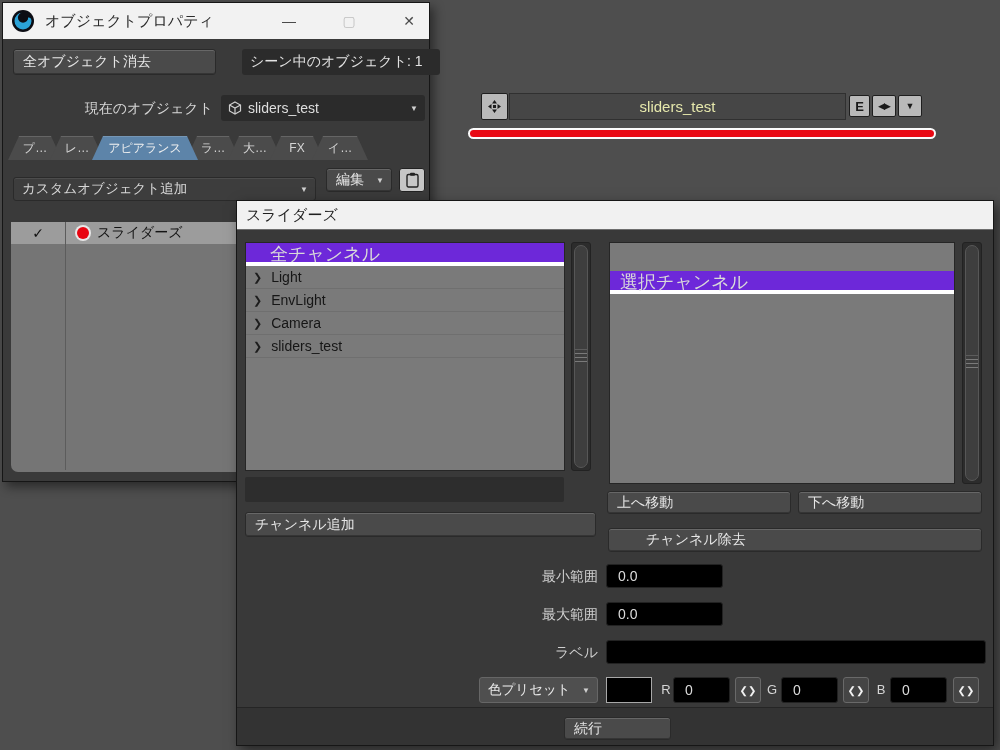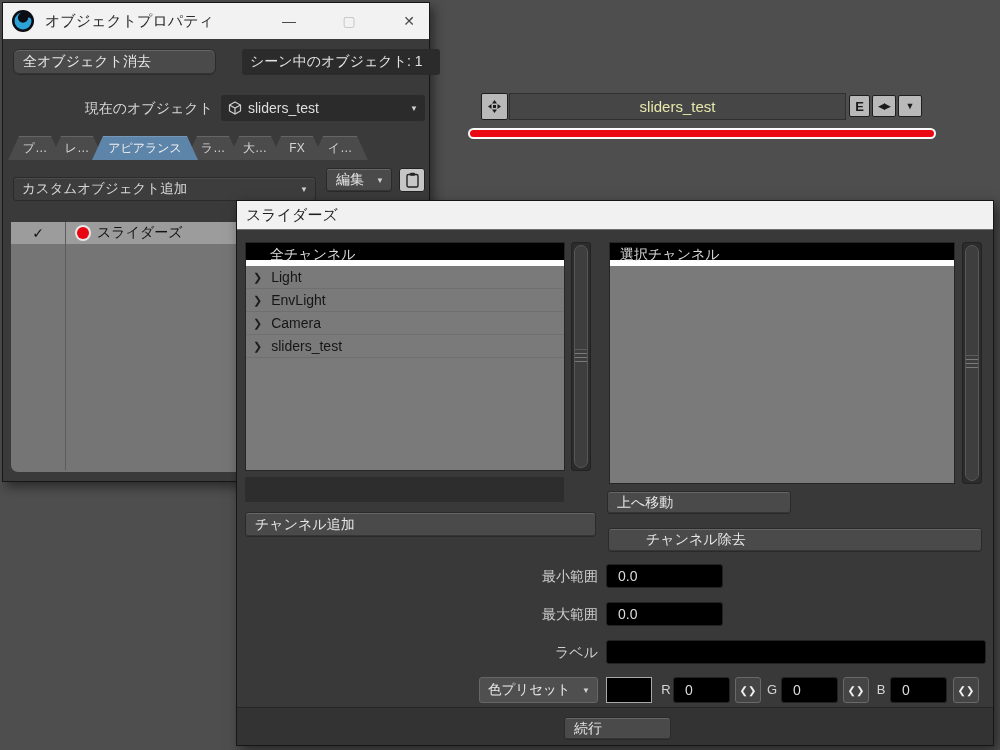--- a/index.html
+++ b/index.html
@@ -24,21 +24,21 @@
   
   #obj-panel { left:2px; top:2px; width:428px; height:480px; background:#3a3a3a;
                border:1px solid #161616; box-shadow:4px 5px 10px rgba(0,0,0,.45); }
   #obj-titlebar { height:36px; background:#f2f2f2; display:flex; align-items:center; padding:0 12px 0 8px; }
   #obj-logo { width:24px; height:24px; }
   #obj-title { margin-left:10px; font-size:15px; color:#2b2b2b; }
   .win-ctrls { margin-left:auto; display:flex; gap:44px; }
   .win-ctrl { width:16px; text-align:center; font-size:14px; color:#4a4a4a; }
   .win-ctrl.max { color:#bfbfbf; }
 
-  #btn-clear-all { left:10px; top:46px; width:203px; height:26px;border-radius:6px; }
+  #btn-clear-all { left:10px; top:46px; width:203px; height:26px; }
   #scene-count { left:222px; top:46px; width:198px; height:26px; background:#2b2b2b; border-radius:3px;
                  color:#e3e3e3; font-size:14px; display:flex; align-items:center; padding-left:8px;margin-left:17px; }
   #cur-obj-label { left:0; top:92px; width:210px; height:26px; line-height:26px; text-align:right;
                    color:#d6d6d6; font-size:14px; }
   #cur-obj-dd { left:218px; top:92px; width:204px; height:26px; background:#2b2b2b; border-radius:3px;
                 display:flex; align-items:center; color:#dedede; font-size:14px; }
   #cur-obj-dd .cube { margin:0 6px 0 7px; display:flex; }
 
   #tabs { left:5px; top:133px; height:24px; display:flex; }
   .tab { height:24px; margin-right:-12px; clip-path:polygon(11px 0, calc(100% - 11px) 0, 100% 100%, 0 100%);
@@ -79,26 +79,26 @@
   #sw-track { left:468px; top:128px; width:468px; height:11px; background:#e90813; border:2px solid #fafafa;
               border-radius:8px; }
 
   
   #dlg { left:236px; top:200px; width:758px; height:546px; background:#393939; border:1px solid #161616;
          box-shadow:4px 5px 12px rgba(0,0,0,.5); }
   #dlg-titlebar { height:29px; background:#f1f1f1; display:flex; align-items:center; padding-left:9px;
                   font-size:15px; color:#1f1f1f; border-bottom:1px solid #6e6e6e; }
 
   .chan-list { border:1px solid #262626; background:#7a7a7a; }
-  .chan-list .lhdr { height:23px; background:#000000; border-bottom:6px solid #ffffff; color:#d9d9d9;
-                     font-size:14px; line-height:22px; }
+  .chan-list .lhdr { height:23px; background:#6d28d9; border-bottom:4px solid #ffffff; color:#d9d9d9;
+                     font-size:18px; line-height:22px; }
   #all-list { left:8px; top:41px; width:320px; height:229px; }
   #all-list .lhdr { padding-left:24px; }
   #sel-list { left:372px; top:41px; width:346px; height:242px; }
-  #sel-list .lhdr { padding-left:10px; }
+  #sel-list .lhdr { padding-left:10px;margin-top:28px; }
   .chan-item { height:23px; border-bottom:1px solid #6f6f6f; display:flex; align-items:center;
                color:#161616; font-size:14px; }
   .chan-item .arr { margin:0 9px 0 7px; font-size:11px; font-weight:bold; color:#1d1d1d; }
 
   .vscroll { background:#2c2c2c; border:1px solid #222; border-radius:3px; }
   .vscroll .thumb { position:absolute; left:2px; right:2px; top:2px; bottom:2px; background:#3e3e3e;
                     border:1px solid #575757; border-radius:8px; }
   .vscroll .grip { position:absolute; left:50%; top:50%; width:12px; height:15px; transform:translate(-50%,-50%);
                    background:repeating-linear-gradient(180deg,#7a7a7a 0 1px,transparent 1px 4px); }
   #scroll-all { left:334px; top:41px; width:20px; height:229px; }
@@ -266,20 +266,23 @@
       </div>
   </div>
 
   <div id="info-strip" class="abs"></div>
   <div id="btn-add-chan" class="abs btn">
     <span class="lbl">チャンネル追加</span>
   </div>
   <div id="btn-move-up" class="abs btn">
     <span class="lbl">上へ移動</span>
   </div>
+  <div id="btn-move-down" class="abs btn">
+    <span class="lbl">下へ移動</span>
+  </div>
   <div id="btn-remove-chan" class="abs btn">
     <span class="lbl">チャンネル除去</span>
   </div>
 
   <div id="min-label" class="abs frm-label">最小範囲</div>
   <div id="min-field" class="abs field">
     <span class="val">0.0</span>
   </div>
   <div id="max-label" class="abs frm-label">最大範囲</div>
   <div id="max-field" class="abs field">

